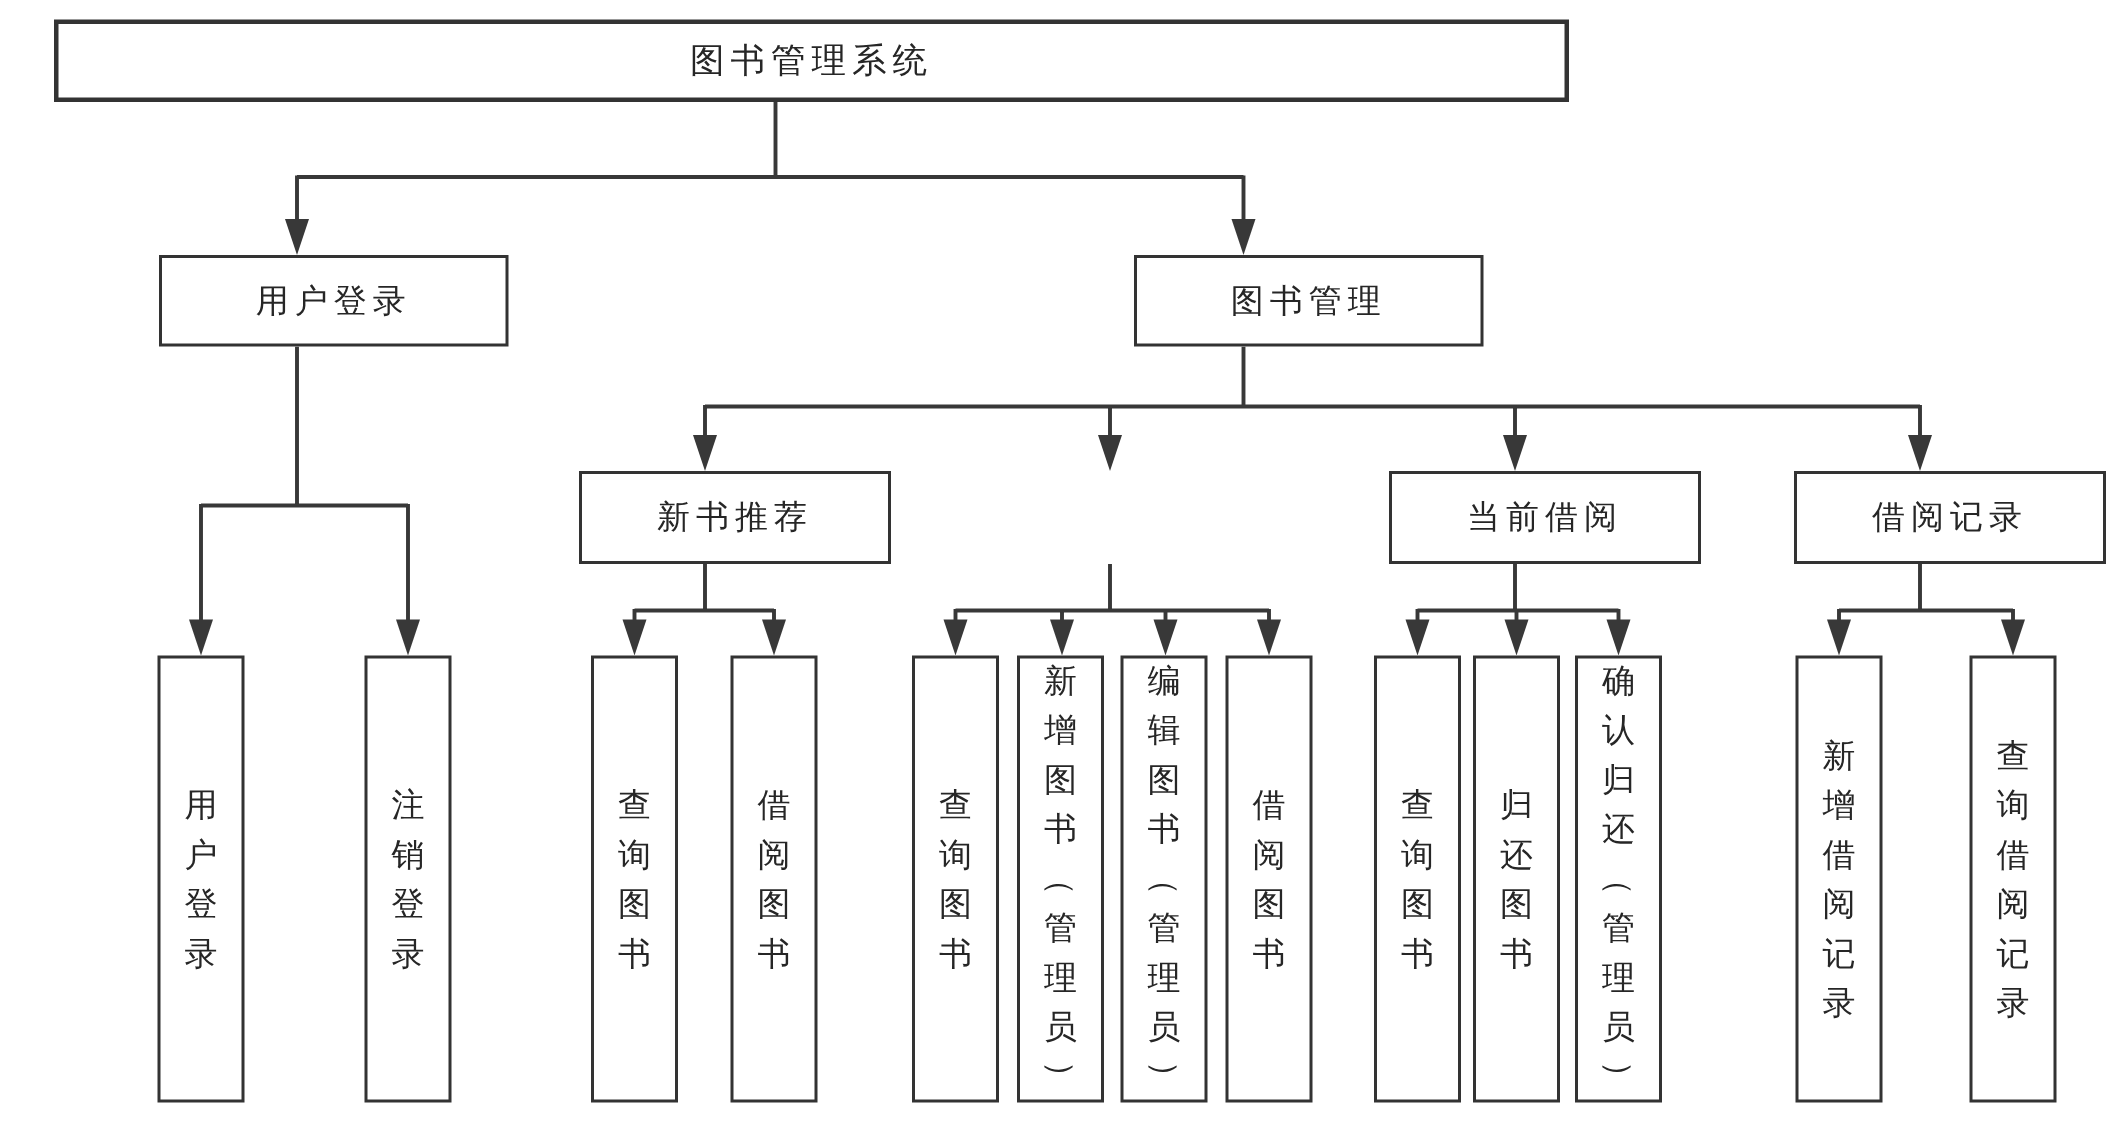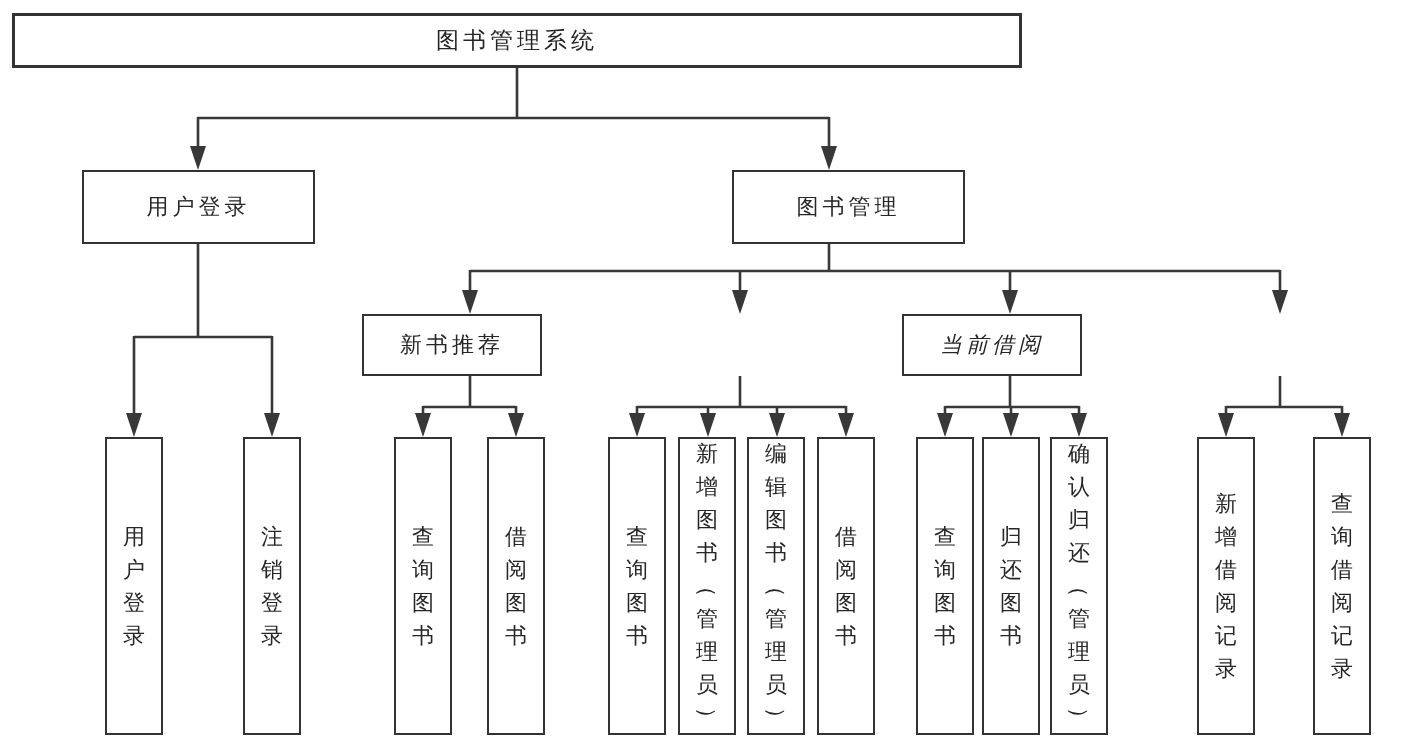--- a/index.html
+++ b/index.html
@@ -22,32 +22,33 @@
     border: 2.5px solid #333333;
     background: #ffffff;
     display: flex;
     align-items: center;
     justify-content: center;
     font-size: 22px;
     letter-spacing: 4px;
     color: #262626;
     z-index: 1;
     white-space: nowrap;
+    margin-left: 24px;
   }
   .node.root {
     left: 12px; top: 13px;
     width: 1010px; height: 55px;
     border-width: 3px;
     font-size: 23px;
   }
   .node.lvl2 {
-    top: 170px; width: 233px; height: 74px;
+    top: 170px; width: 233px; height: 61px;
   }
   .node.lvl3 {
-    top: 314px; width: 180px; height: 62px; justify-content: center;
+    top: 314px; width: 208px; height: 62px; justify-content: center;
   }
   .leaf {
     position: absolute;
     top: 437px;
     width: 58px;
     height: 298px;
     box-sizing: border-box;
     border: 2.5px solid #333333;
     background: #ffffff;
     display: flex;
@@ -126,22 +127,25 @@
   <div class="node lvl2" style="left:82px;">
     <span>用户登录</span>
   </div>
   <div class="node lvl2" style="left:732px;">
     <span>图书管理</span>
   </div>
 
   <div class="node lvl3" style="left:362px;">
     <span>新书推荐</span>
   </div>
-  <div class="node lvl3" style="left:902px;font-style:italic;">
+  <div class="node lvl3" style="left:902px;">
     <span>当前借阅</span>
+  </div>
+  <div class="node lvl3" style="left:1172px;">
+    <span>借阅记录</span>
   </div>
 
   <div class="leaf" style="left:105px;">
     <div class="vlabel">
         <span>用</span>
         <span>户</span>
         <span>登</span>
         <span>录</span>
       </div>
   </div>

